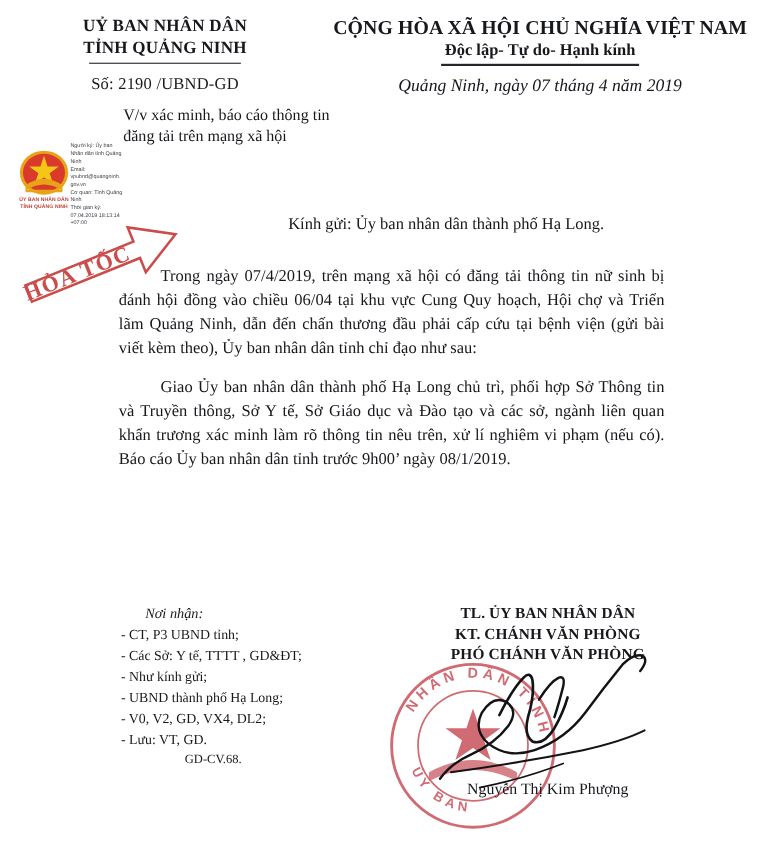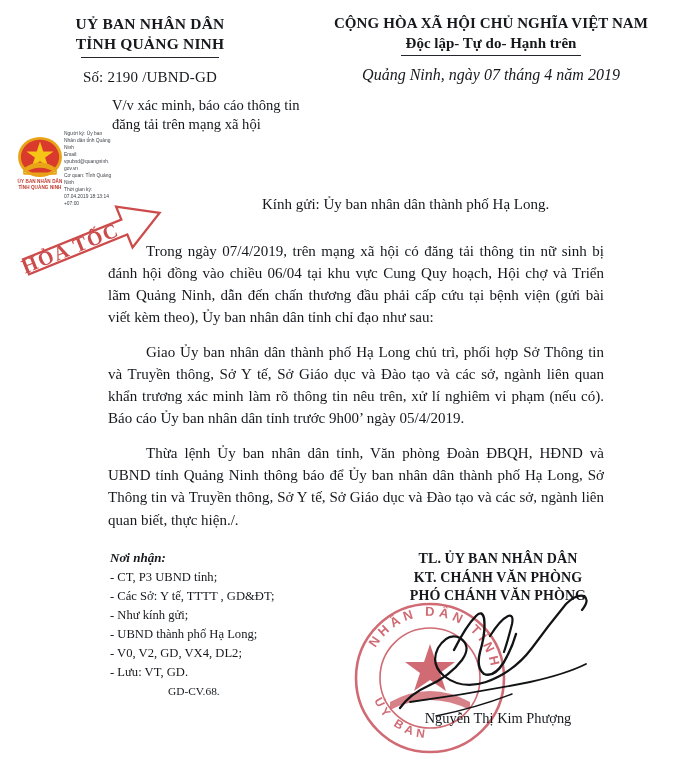--- a/index.html
+++ b/index.html
@@ -24,21 +24,21 @@
     font-weight: bold; font-size: 15.5px; line-height: 1.28;
     letter-spacing: .2px;
   }
   .rule { height: 1.6px; background: #23262b; margin: 3px auto 0 auto; }
   .rule-left { width: 138px; }
   .rule-right { width: 180px; }
 
   .doc-number { font-size: 15px; margin-top: 11px; letter-spacing: .2px; }
 
   .nation-title {
-    font-weight: bold; font-size: 15px; line-height: 1.3;
+    font-weight: bold; font-size: 18px; line-height: 1.3;
     letter-spacing: .1px;
   }
   .nation-sub { font-weight: bold; font-size: 15px; margin-top: 1px; }
   .place-date {
     font-style: italic; font-size: 16px; margin-top: 10px;
   }
 
   .subject {
     position: absolute; left: 112px; top: 96px;
     width: 210px; font-size: 14.6px; line-height: 1.33;
@@ -78,21 +78,21 @@
     font-size: 15px; line-height: 1.47; text-align: justify;
   }
   .body-text p { margin: 0 0 13px 0; text-indent: 38px; }
 
   
   .footer { position: absolute; left: 0; top: 548px; width: 700px; }
   .noinhan {
     position: absolute; left: 110px; top: 0; width: 250px;
     font-size: 12.6px; line-height: 1.52;
   }
-  .noinhan-title { font-weight: bold; font-style: italic; font-size: 13px; }
+  .noinhan-title { font-weight: normal; font-style: italic; font-size: 13px; margin-left: 22px; }
   .noinhan li { list-style: none; }
   .noinhan ul { margin: 0; padding: 0; }
   .gd-cv { margin-left: 58px; font-size: 11.4px; }
 
   .signblock {
     position: absolute; left: 368px; top: 2px; width: 260px;
     text-align: center;
   }
   .signblock .ln {
     font-weight: bold; font-size: 14px; line-height: 1.33;
@@ -113,21 +113,21 @@
 
   <div class="header">
     <div class="hdr-left">
       <div class="org-title">UỶ BAN NHÂN DÂN</div>
       <div class="org-title">TỈNH QUẢNG NINH</div>
       <div class="rule rule-left"></div>
       <div class="doc-number">Số:  2190 /UBND-GD</div>
     </div>
     <div class="hdr-right">
       <div class="nation-title">CỘNG HÒA XÃ HỘI CHỦ NGHĨA VIỆT NAM</div>
-      <div class="nation-sub">Độc lập- Tự do- Hạnh trên</div>
+      <div class="nation-sub">Độc lập- Tự do- Hạnh kính</div>
       <div class="rule rule-right"></div>
       <div class="place-date">Quảng Ninh, ngày 07 tháng 4 năm 2019</div>
     </div>
   </div>
 
   <div class="subject">V/v xác minh, báo cáo thông tin đăng tải trên mạng xã hội</div>
 
   <div class="emblem-box">
     <svg class="emblem" viewBox="0 0 100 90">
       <ellipse cx="50" cy="45" rx="47" ry="43" fill="#e8a317"></ellipse>
@@ -160,22 +160,21 @@
     <g transform="rotate(-22 85 55)">
       <path d="M14 44 L120 44 L120 30 L158 52 L120 74 L120 60 L14 60 Z" fill="none" stroke="#cc4b4b" stroke-width="2.3"></path>
       <text x="62" y="58" font-family="'Liberation Serif', serif" font-size="20" font-weight="bold" fill="#cc4b4b" letter-spacing="1.5" text-anchor="middle">HỎA TỐC</text>
     </g>
   </svg>
 
   <div class="recipient">Kính gửi: Ủy ban nhân dân thành phố Hạ Long.</div>
 
   <div class="body-text">
     <p>Trong ngày 07/4/2019, trên mạng xã hội có đăng tải thông tin nữ sinh bị đánh hội đồng vào chiều 06/04 tại khu vực Cung Quy hoạch, Hội chợ và Triển lãm Quảng Ninh, dẫn đến chấn thương đầu phải cấp cứu tại bệnh viện (gửi bài viết kèm theo), Ủy ban nhân dân tỉnh chỉ đạo như sau:</p>
-    <p>Giao Ủy ban nhân dân thành phố Hạ Long chủ trì, phối hợp Sở Thông tin và Truyền thông, Sở Y tế, Sở Giáo dục và Đào tạo và các sở, ngành liên quan khẩn trương xác minh làm rõ thông tin nêu trên, xử lí nghiêm vi phạm (nếu có). Báo cáo Ủy ban nhân dân tỉnh trước 9h00’ ngày 05/4/2019.</p>
-    <p>Thừa lệnh Ủy ban nhân dân tỉnh, Văn phòng Đoàn ĐBQH, HĐND và UBND tỉnh Quảng Ninh thông báo để Ủy ban nhân dân thành phố Hạ Long, Sở Thông tin và Truyền thông, Sở Y tế, Sở Giáo dục và Đào tạo và các sở, ngành liên quan biết, thực hiện./.</p>
+    <p>Giao Ủy ban nhân dân thành phố Hạ Long chủ trì, phối hợp Sở Thông tin và Truyền thông, Sở Y tế, Sở Giáo dục và Đào tạo và các sở, ngành liên quan khẩn trương xác minh làm rõ thông tin nêu trên, xử lí nghiêm vi phạm (nếu có). Báo cáo Ủy ban nhân dân tỉnh trước 9h00’ ngày 08/1/2019.</p>
   </div>
 
   <div class="footer">
 
     <div class="noinhan">
       <div class="noinhan-title">Nơi nhận:</div>
       <ul>
         <li>- CT, P3 UBND tỉnh;</li>
         <li>- Các Sở: Y tế, TTTT , GD&amp;ĐT;</li>
         <li>- Như kính gửi;</li>

